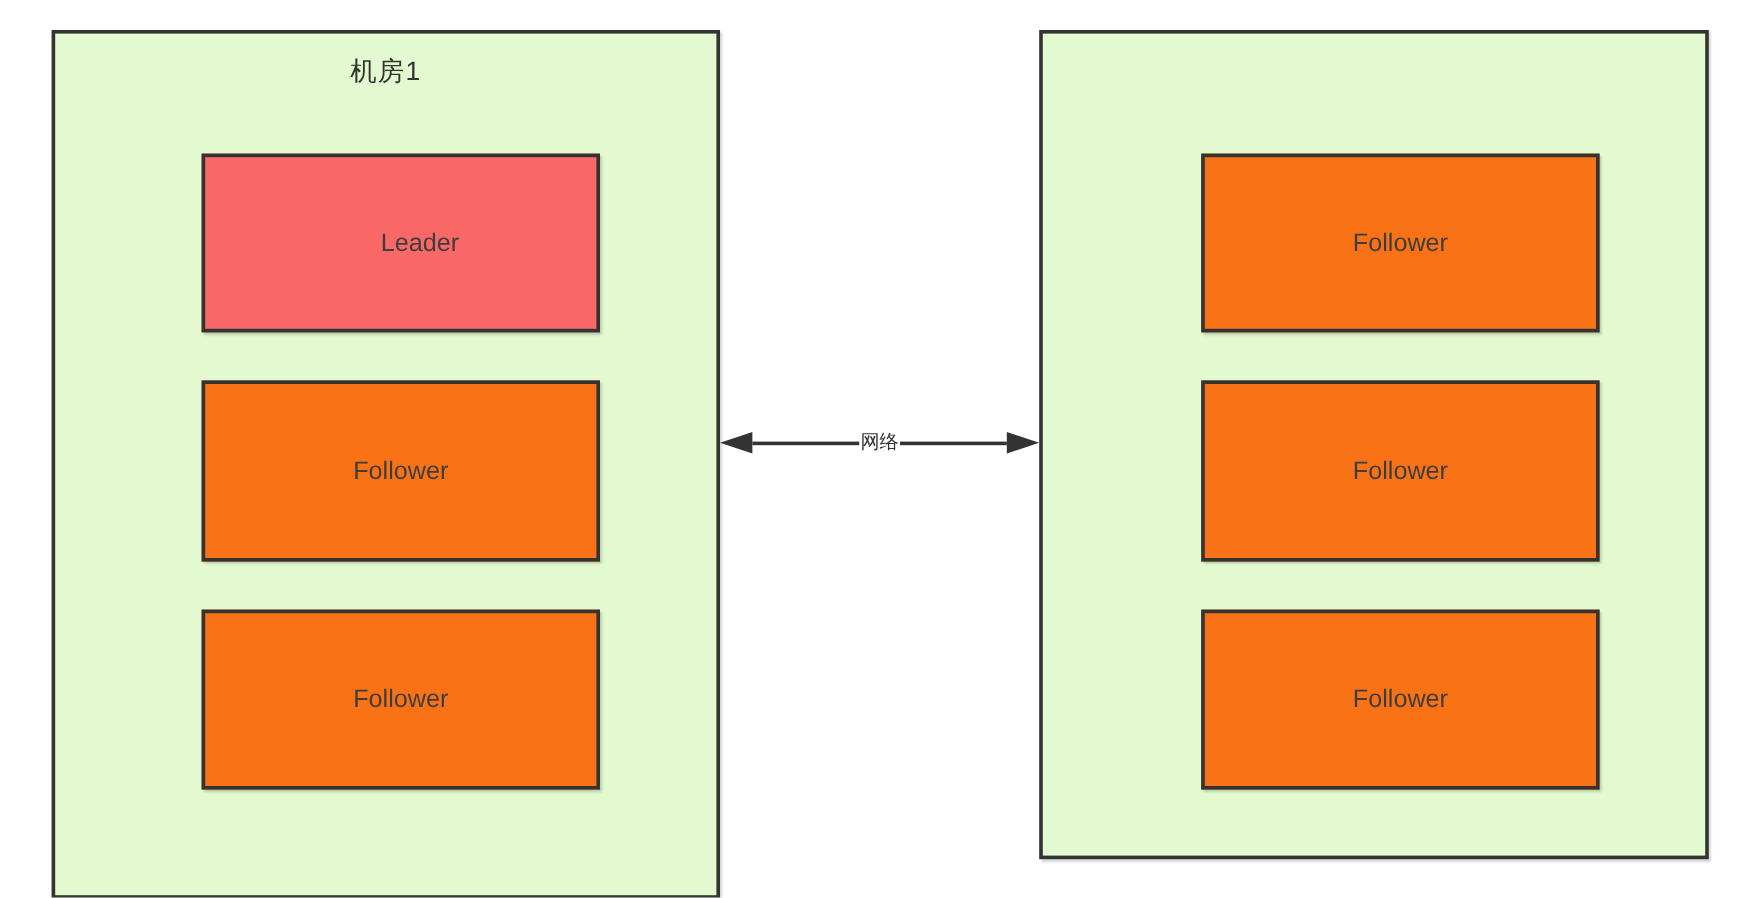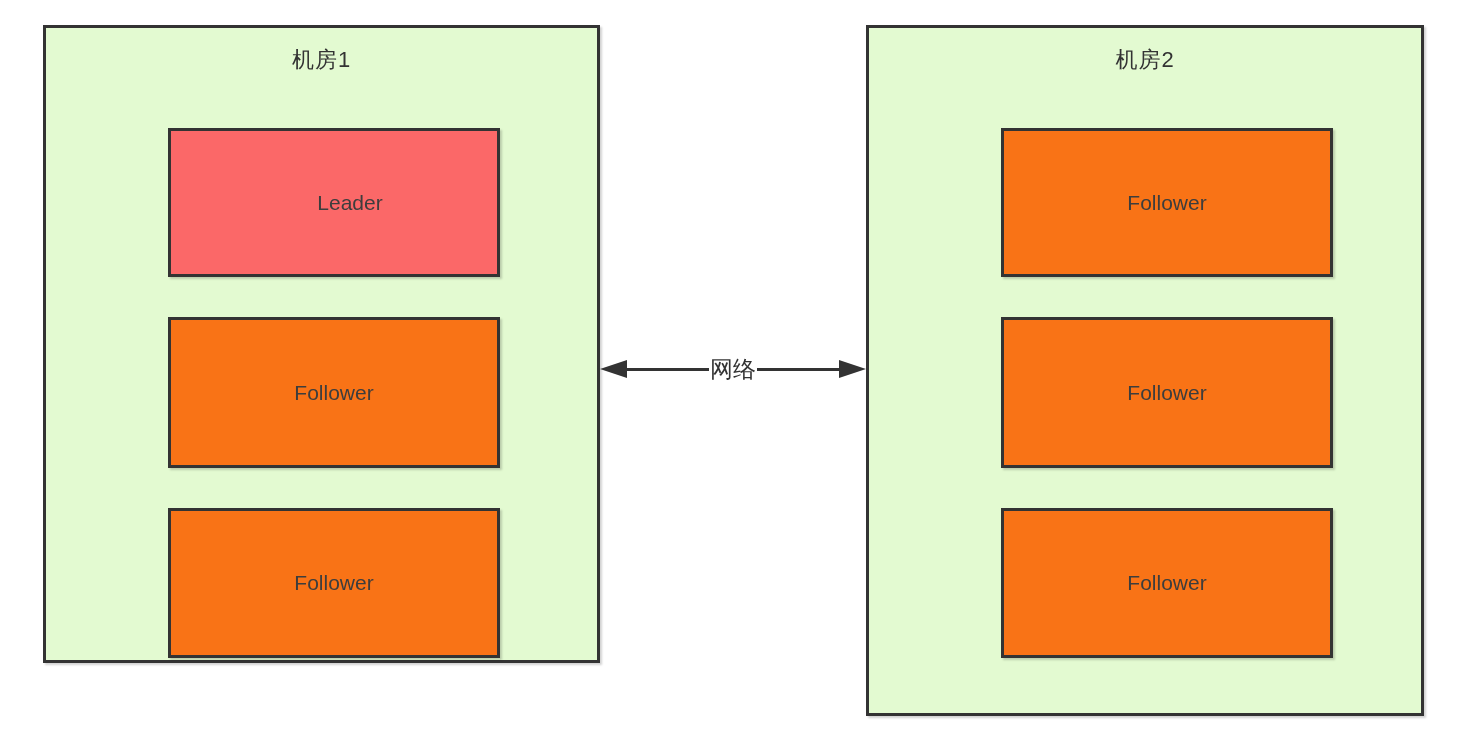--- a/index.html
+++ b/index.html
@@ -14,21 +14,21 @@
     font-family: "Liberation Sans", "DejaVu Sans", sans-serif;
     overflow: hidden;
   }
   .dc {
     position: absolute;
     background: #E3FAD1;
     border: 3px solid #333333;
     box-sizing: border-box;
     box-shadow: 2px 2px 2px rgba(0,0,0,0.18);
   }
-  .dc-left  { left: 43px;  top: 25px; width: 557px; height: 638px; }
+  .dc-left  { left: 43px;  top: 25px; width: 557px; height: 724px; }
   .dc-right { left: 866px; top: 25px; width: 558px; height: 691px; }
   .dc-title {
     position: absolute;
     top: 17px;
     left: 0;
     width: 100%;
     text-align: center;
     font-size: 22px;
     color: #333333;
     letter-spacing: 1px;
@@ -76,21 +76,21 @@
     border-left: 27px solid #333333;
     flex: 0 0 auto;
   }
   .link-line {
     flex: 1 1 auto;
     height: 3px;
     background: #333333;
   }
   .link-label {
     flex: 0 0 auto;
-    font-size: 23px;
+    font-size: 16px;
     color: #333333;
     padding: 0 1px;
     white-space: nowrap;
     line-height: 1;
     text-align: center;
   }
 </style>
 </head>
 <body>
 
@@ -103,17 +103,16 @@
 
 <div class="network-link">
   <div class="arrowhead-left"></div>
   <div class="link-line"></div>
   <div class="link-label">网络</div>
   <div class="link-line"></div>
   <div class="arrowhead-right"></div>
 </div>
 
 <div class="dc dc-right">
-  <div class="dc-title">机房2</div>
   <div class="node follower row-1">Follower</div>
   <div class="node follower row-2">Follower</div>
   <div class="node follower row-3">Follower</div>
 </div>
 
 </body></html>

